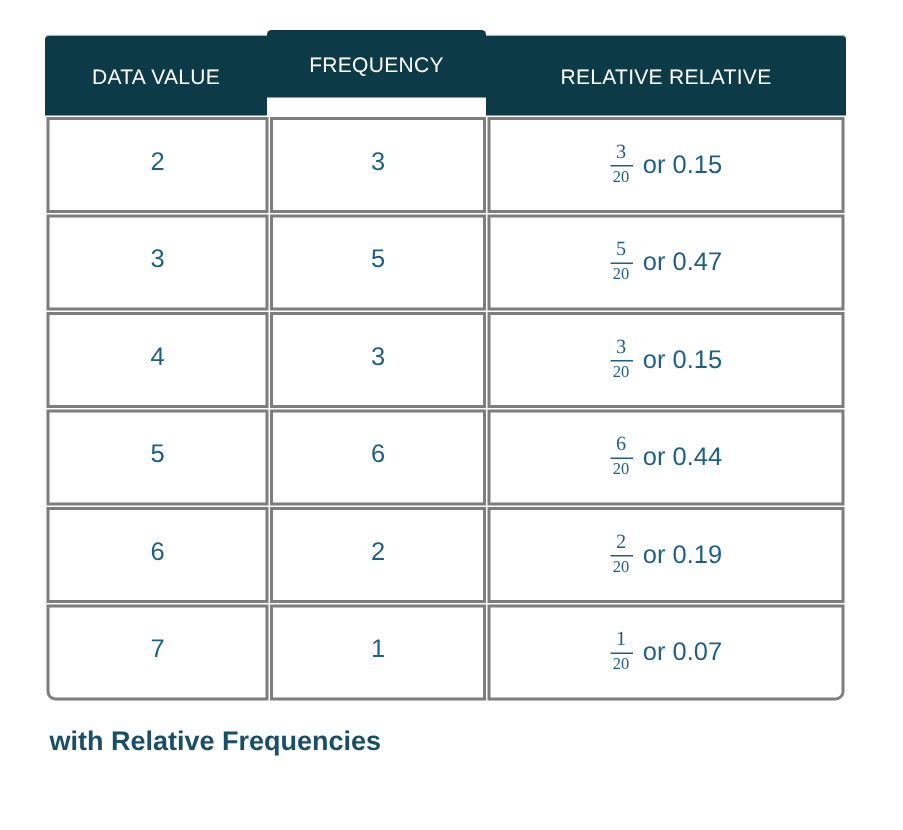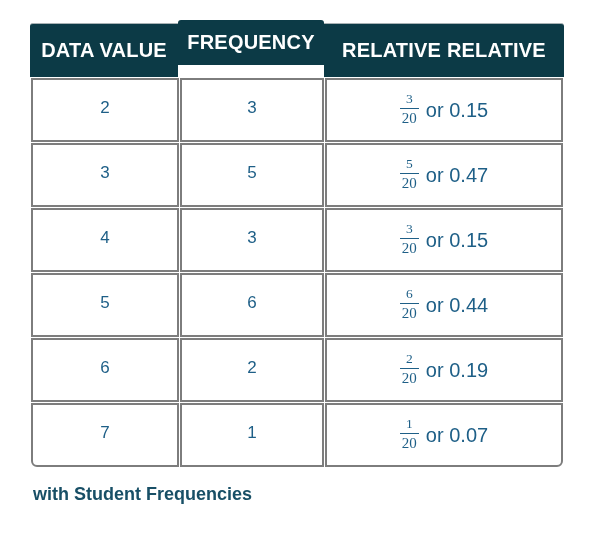--- a/index.html
+++ b/index.html
@@ -26,22 +26,22 @@
     position: absolute;
     left: 30px;
     top: 20px;
     width: 534px;
   }
   
   .thead { display: flex; align-items: flex-start; }
   .th {
     background: var(--header-bg);
     color: var(--header-text);
-    font-weight: 700;
-    font-size: 20px;
+    font-weight: 400;
+    font-size: 14px;
     letter-spacing: 0.2px;
     display: flex;
     align-items: center;
     justify-content: center;
     height: 54px;
     margin-top: 3px;
     border-top: 1px solid var(--header-top-line);
   }
   .th-1 { width: 148px; border-top-left-radius: 3px; }
   .th-2 {
@@ -78,22 +78,22 @@
     display: inline-flex;
     flex-direction: column;
     align-items: center;
     vertical-align: middle;
     font-family: "Liberation Serif", "DejaVu Serif", serif;
     line-height: 1;
     margin-right: 7px;
     transform: translateY(-1px);
   }
   .frac .num { font-size: 13.5px; padding: 0 2px 2px; }
-  .frac .den { font-size: 15px; padding: 2px 2px 0; border-top: 1px solid currentColor; }
-  .or-text { display: inline-block; vertical-align: middle; font-size: 20px; }
+  .frac .den { font-size: 11px; padding: 2px 2px 0; border-top: 1px solid currentColor; }
+  .or-text { display: inline-block; vertical-align: middle; font-size: 17px; }
   
   .caption {
     position: absolute;
     left: 33px;
     top: 481px;
     width: 530px;
     font-weight: 700;
     font-size: 18px;
     line-height: 27px;
     color: var(--caption-text);
@@ -176,15 +176,15 @@
                 <span class="num">1</span>
                 <span class="den">20</span>
               </span><span class="or-text">or 0.07</span>
           </td>
         </tr>
       </tbody>
     </table>
   </div>
 
   <div class="caption">
-    <div>with Student Frequencies</div>
+    <div>with Relative Frequencies</div>
   </div>
 </div>
 
 </body></html>

